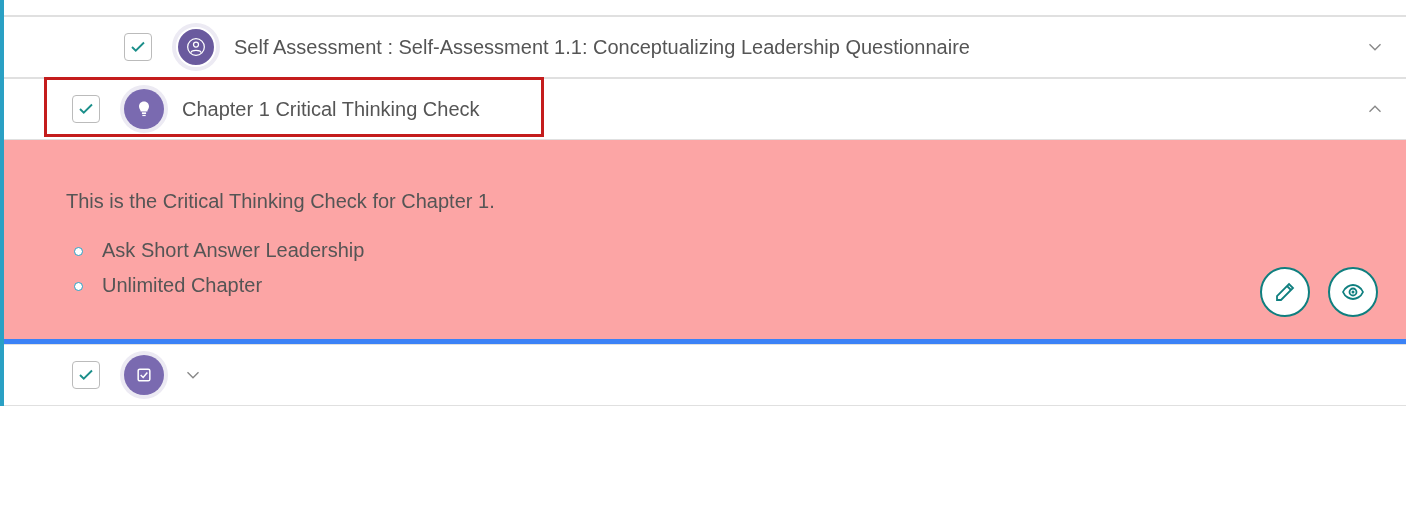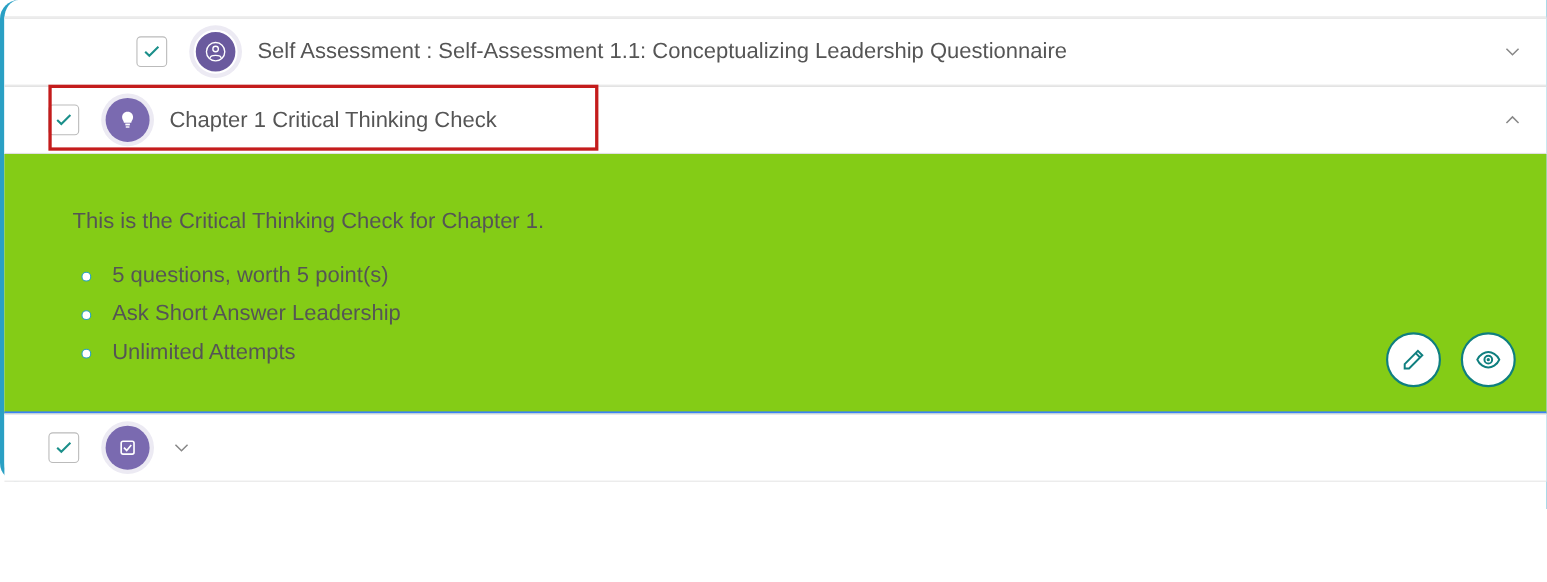--- a/index.html
+++ b/index.html
@@ -8,37 +8,36 @@
     padding: 0;
   }
   body {
     font-family: Arial, Helvetica, sans-serif;
     background: #fff;
     width: 1406px;
     color: #555;
   }
   .wrap {
     border-left: 4px solid #2aa0c4;
-    border-radius: 17px;
   }
   .row {
     display: flex;
     align-items: center;
     padding: 10px 20px 10px 0;
     border-top: 1px solid #e0e0e0;
     border-bottom: 1px solid #e0e0e0;
     background: #fff;
     position: relative;
     min-height: 58px;
   }
   .row.indent1 {
     padding-left: 120px;
   }
   .row.indent0 {
-    padding-left: 40px;
+    padding-left: 68px;
   }
   .checkbox {
     width: 28px;
     height: 28px;
     border: 1.5px solid #bbb;
     border-radius: 4px;
     display: flex;
     align-items: center;
     justify-content: center;
     margin-right: 24px;
@@ -94,22 +93,22 @@
     position: absolute;
     border: 3px solid #c41c1c;
     left: 40px;
     top: -2px;
     height: 60px;
     width: 500px;
     pointer-events: none;
   }
   .expanded-body {
     padding: 50px 30px 30px 62px;
-    border-bottom: 2px solid #3b82f6;
-    background: #84cc16;
+    border-bottom: 5px solid #3b82f6;
+    background: #fca5a5;
     position: relative;
   }
   .desc {
     font-size: 20px;
     color: #555;
     margin-bottom: 26px;
   }
   ul.meta {
     list-style: none;
     padding-left: 0;
@@ -205,23 +204,22 @@
     <span class="chev">
       <svg viewBox="0 0 24 24">
           <path d="M6 15 L12 9 L18 15" fill="none" stroke-width="1.5"></path>
         </svg>
     </span>
   </div>
 
   <div class="expanded-body">
     <p class="desc">This is the Critical Thinking Check for Chapter 1.</p>
     <ul class="meta">
-      <li>5 questions, worth 5 point(s)</li>
       <li>Ask Short Answer Leadership</li>
-      <li>Unlimited Attempts</li>
+      <li>Unlimited Chapter</li>
     </ul>
     <div class="actions">
       <div class="action-btn">
         <svg viewBox="0 0 24 24">
             <path d="M4 20 L4 16 L16 4 L20 8 L8 20 Z" fill="none" stroke="#0f7f7f" stroke-width="1.8"></path>
             <path d="M14 6 L18 10" fill="none" stroke="#0f7f7f" stroke-width="1.8"></path>
           </svg>
       </div>
       <div class="action-btn">
         <svg viewBox="0 0 24 24">

